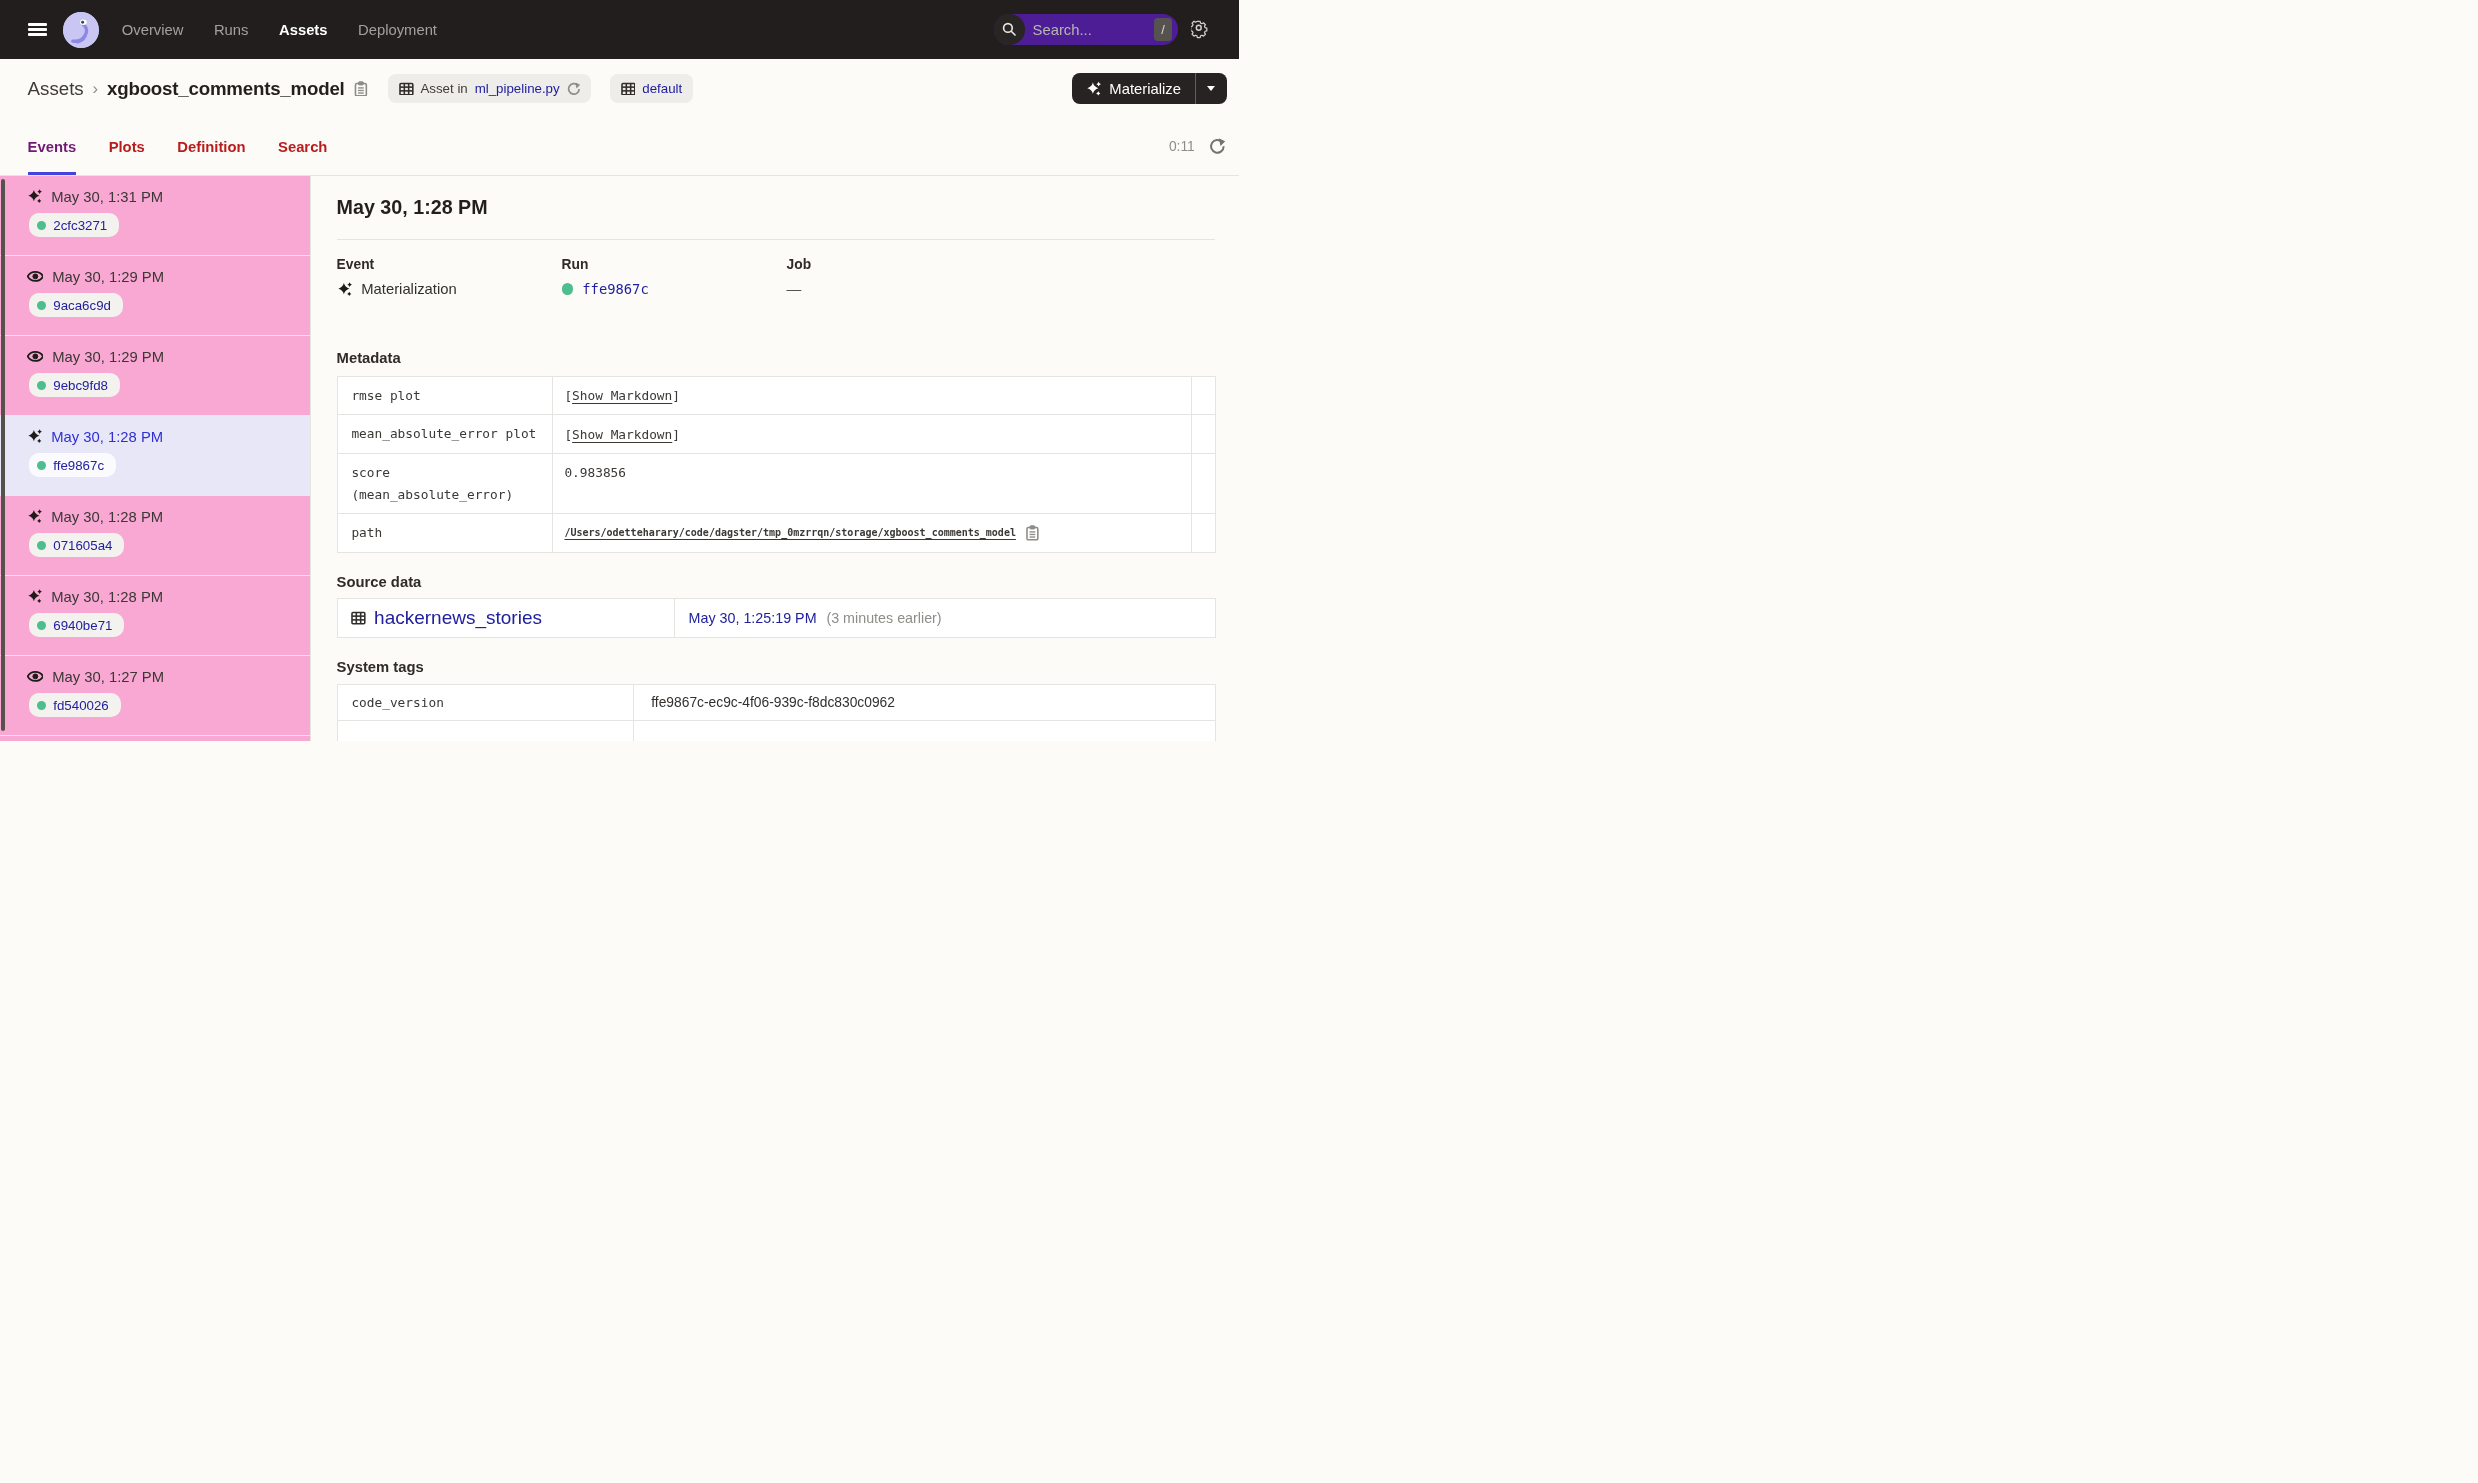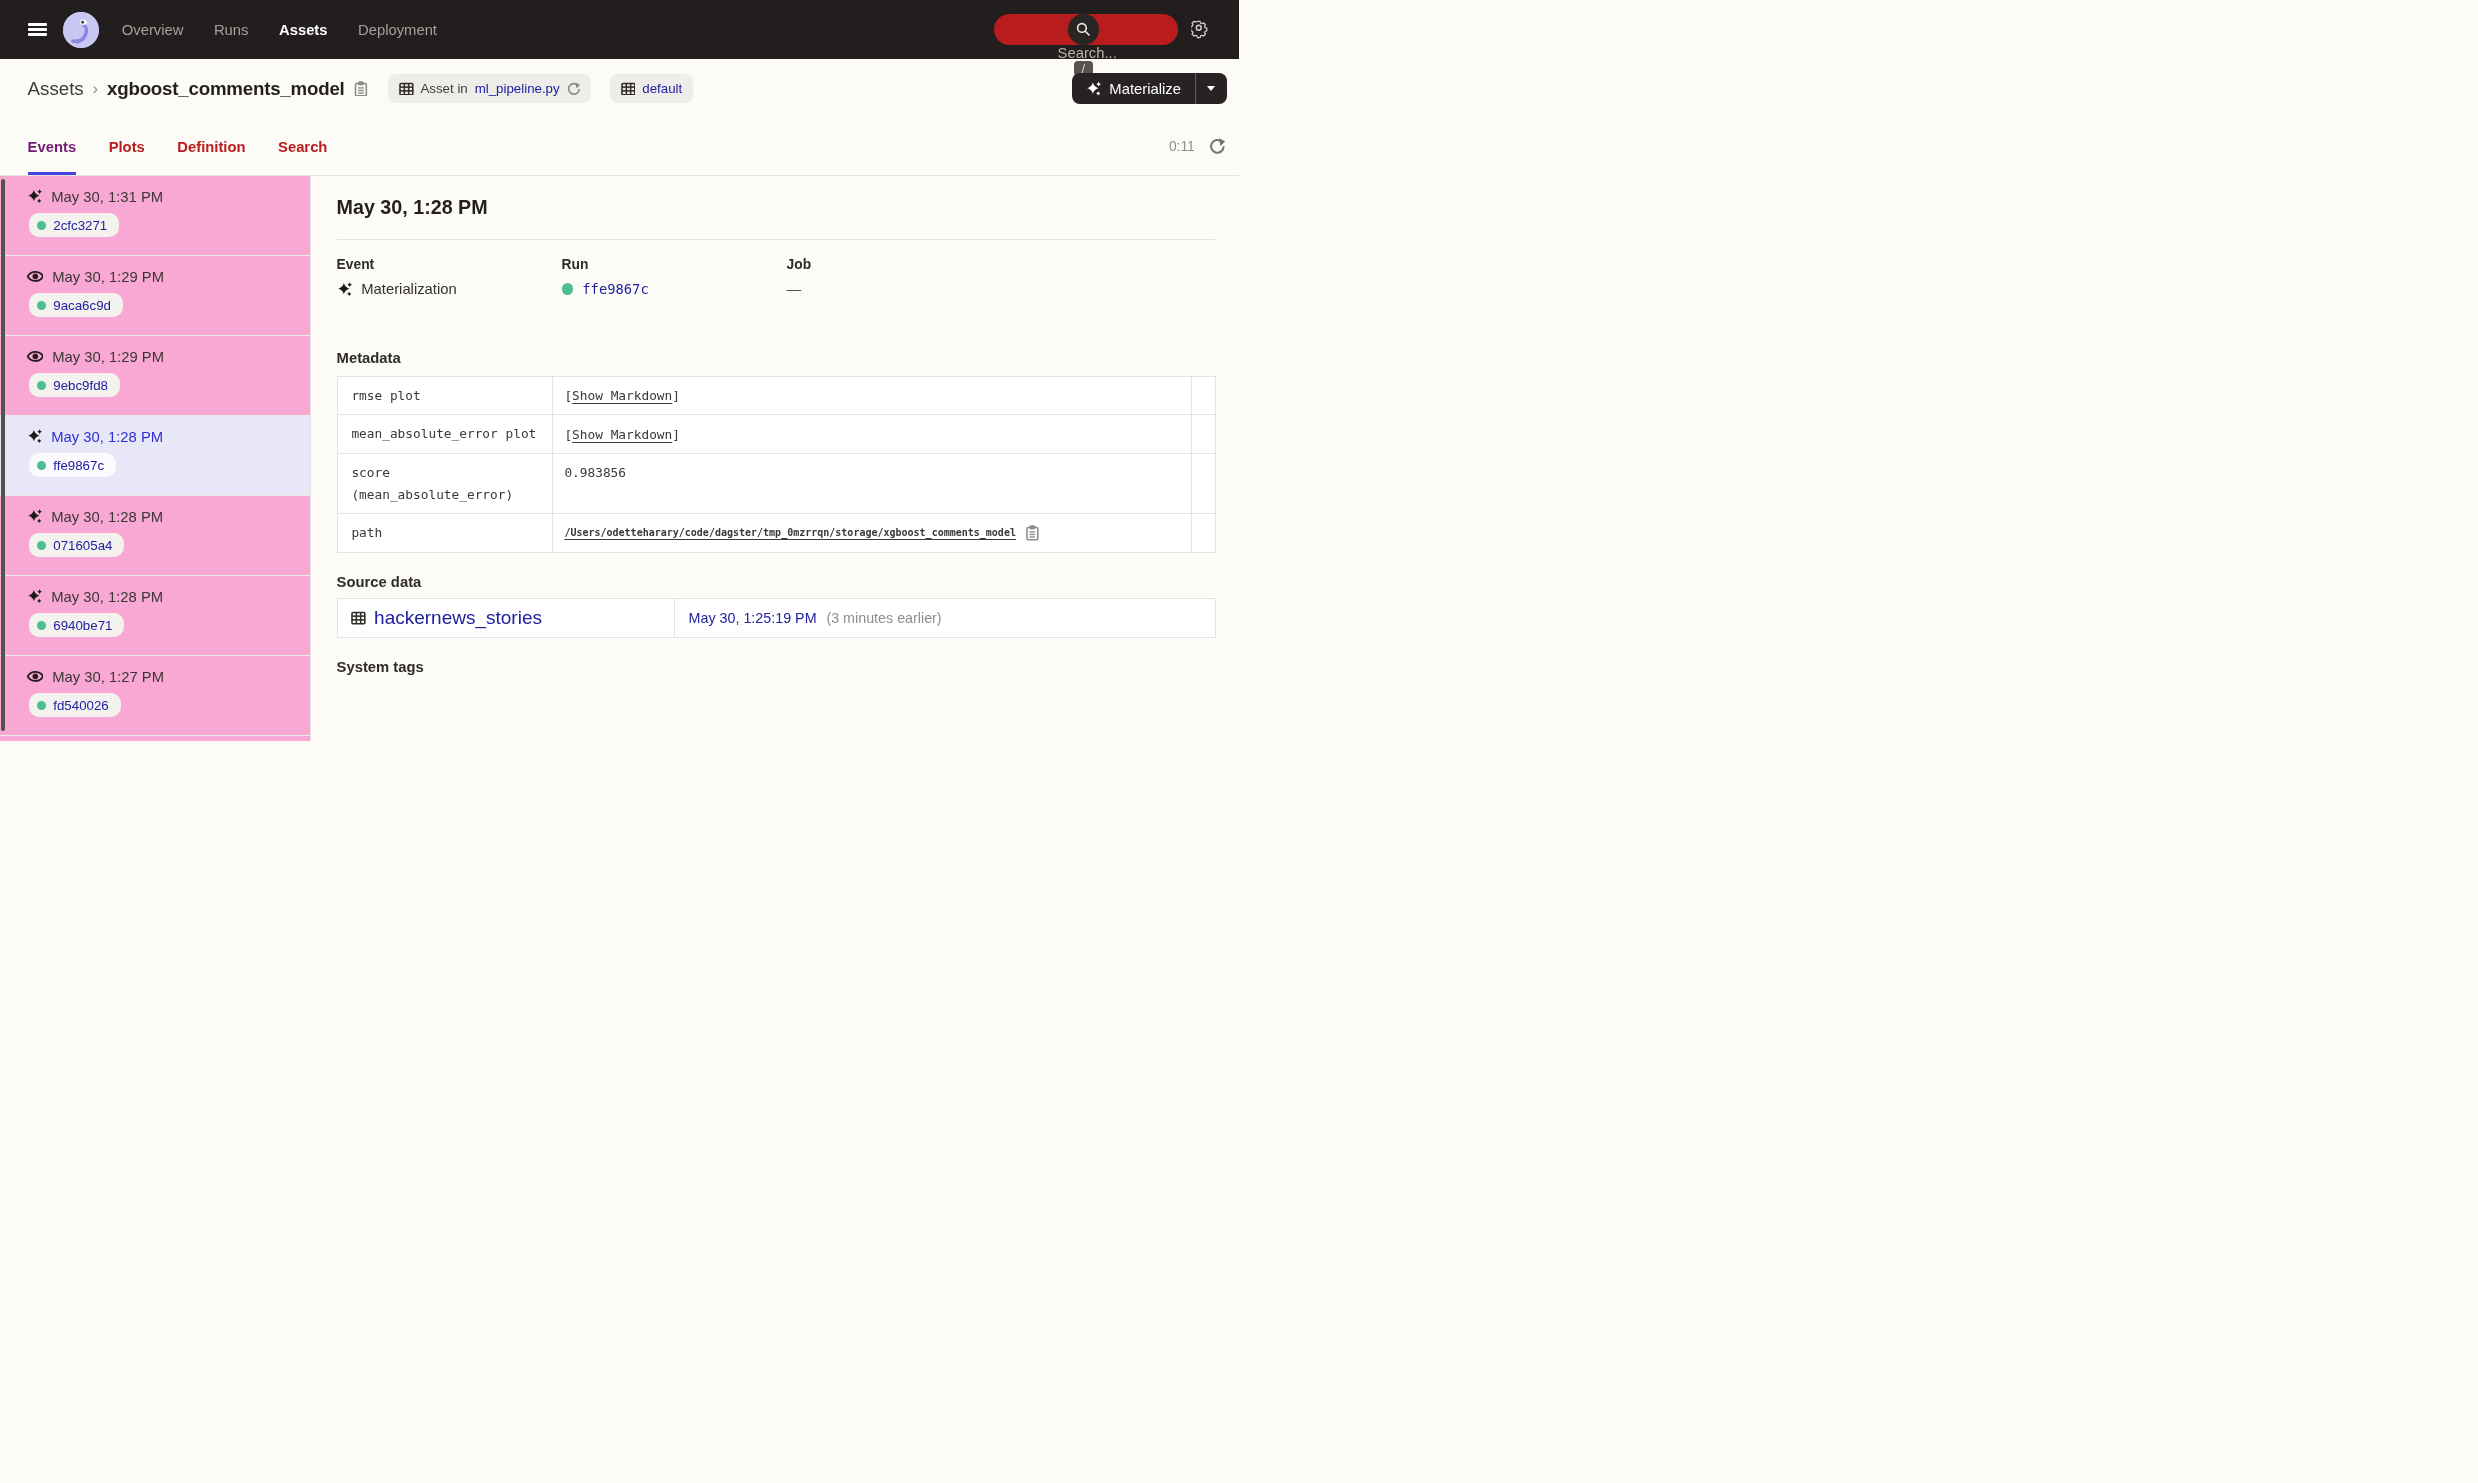--- a/index.html
+++ b/index.html
@@ -9,21 +9,21 @@
 
   
   .topnav { height:59px; background:#211E1D; display:flex; align-items:center; padding:0 15.8px 0 27.6px; }
   .hamburger { width:19.7px; height:13.8px; display:flex; flex-direction:column; justify-content:space-between; cursor:pointer; }
   .hamburger span { display:block; height:3px; background:#FFFFFF; border-radius:1px; }
   .logo { width:36px; height:36px; border-radius:50%; background:#C9C6F4; margin-left:15.8px; position:relative; overflow:hidden; flex:none; }
   .navlinks { display:flex; gap:30.5px; margin-left:22.7px; }
   .navlink { font-size:14.8px; color:#A3A19D; cursor:pointer; }
   .navlink.active { color:#FFFFFF; font-weight:700; }
   .topnav .spacer { flex:1; }
-  .searchbox { width:184px; height:30.5px; background:#b91c1c; border-radius:15.8px; display:flex; align-items:center; padding-right:5.9px;flex-direction:column; }
+  .searchbox { width:184px; height:30.5px; background:#4c1d95; border-radius:15.8px; display:flex; align-items:center; padding-right:5.9px; }
   .search-circle { width:30.5px; height:30.5px; border-radius:50%; background:#282523; display:flex; align-items:center; justify-content:center; flex:none; }
   .search-placeholder { color:#B9B6B2; font-size:14.8px; margin-left:7.9px; flex:1; }
   .slash-badge { width:18.7px; height:23.6px; background:#565250; color:#DBD9D6; border-radius:3.9px; font-size:12.8px; display:flex; align-items:center; justify-content:center; }
   .gearwrap { width:45px; display:flex; justify-content:center; }
 
   
   .header-row { height:59px; display:flex; align-items:center; padding:0 11.8px 0 27.6px; }
   .crumb-root { font-size:18.7px; color:#3E3B38; cursor:pointer; }
   .crumb-sep { color:#908E8A; font-size:16.7px; margin:0 8.9px; }
   .page-title { font-size:18.7px; font-weight:700; color:#231F1D; letter-spacing:-0.2px; }
@@ -410,15 +410,27 @@
         </td>
         <td class="src-c2">
           <span class="ts-link">May 30, 1:25:19 PM</span>
           <span class="ts-note">(3 minutes earlier)</span>
         </td>
       </tr>
     </tbody>
       </table>
 
     <div class="section-h mt-sys">System tags</div>
+    <table class="plain" style="margin-top:8.9px;">
+      <tbody>
+          <tr>
+        <td class="sys-c1 mono">code_version</td>
+        <td class="sys-c2">ffe9867c-ec9c-4f06-939c-f8dc830c0962</td>
+      </tr>
+      <tr class="sysrow2">
+        <td class="sys-c1"></td>
+        <td class="sys-c2"></td>
+      </tr>
+    </tbody>
+      </table>
   </div>
 </div>
 
 
 </body></html>

